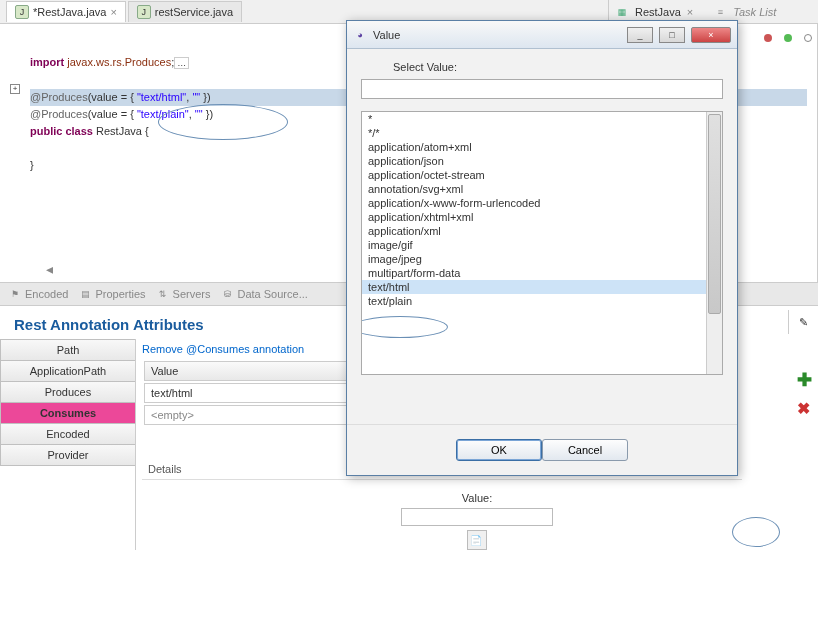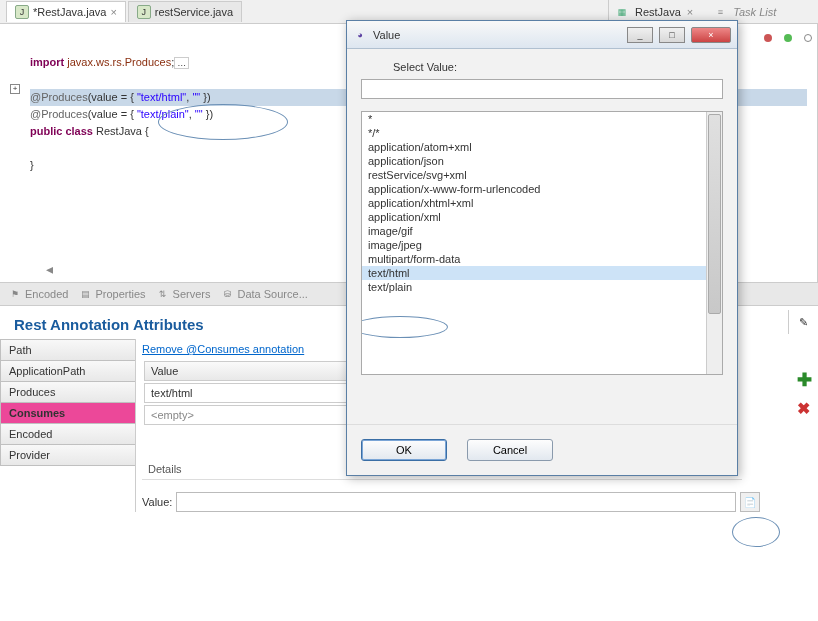--- a/index.html
+++ b/index.html
@@ -26,49 +26,49 @@
 .scroll-arrow { position:absolute; left:46px; bottom:4px; font-size:14px; color:#888; }
 .hand-ellipse { position:absolute; border:1px solid #6a8fb5; border-radius:50%; pointer-events:none; }
 
 .dock-bar { height:24px; background:#e8e8e8; border-top:1px solid #ccc; border-bottom:1px solid #ccc; display:flex; align-items:center; padding-left:8px; gap:10px; color:#888; }
 .dock-item { display:flex; align-items:center; gap:3px; cursor:pointer; }
 
 .attr-panel { padding:0; }
 .attr-title { color:#1a5c9e; font-size:15px; font-weight:600; padding:10px 14px 6px 14px; }
 .attr-body { display:flex; }
 .attr-left { width:135px; }
-.attr-left .side-tab { background:linear-gradient(#f8f8f8,#e8e8e8); border:1px solid #c0c0c0; border-right:none; padding:4px 8px; margin-bottom:-1px; cursor:pointer; }
+.attr-left .side-tab { background:linear-gradient(#f8f8f8,#e8e8e8); border:1px solid #c0c0c0; border-right:none; padding:4px 8px; margin-bottom:-1px; cursor:pointer;text-align:center; }
 .attr-left .side-tab.active { font-weight:bold; background:#ec4899; }
 .attr-right { flex:1; border-left:1px solid #ccc; padding:0; position:relative; }
-.remove-link { color:#0066cc; text-decoration:underline; padding:4px 6px; display:inline-block; cursor:pointer; }
+.remove-link { color:#0066cc; padding:4px 6px; display:inline-block; cursor:pointer; }
 .val-table { width:560px; margin-left:6px; }
 .val-table th { text-align:left; background:linear-gradient(#fafafa,#e8e8e8); border:1px solid #ccc; padding:3px 6px; font-weight:normal; }
 .val-table td { border:1px solid #ccc; padding:3px 6px; }
 .green-plus { color:#2a8a2a; font-size:18px; font-weight:bold; cursor:pointer; }
 .red-x { color:#cc3333; font-size:16px; font-weight:bold; cursor:pointer; }
 .btncol { position:absolute; right:6px; top:30px; display:flex; flex-direction:column; gap:8px; }
 .details-label { padding:36px 0 4px 6px; color:#555; border-bottom:1px solid #ddd; width:600px; margin-left:6px; }
-.value-row { display:flex; align-items:center; padding:12px 6px 0 6px; gap:4px; }
+.value-row { display:flex; align-items:center; padding:12px 6px 0 6px; gap:4px;flex-direction:column; }
 .value-input { flex:1; max-width:560px; height:20px; border:1px solid #bbb; padding:2px 4px; }
 .pick-btn { width:20px; height:20px; border:1px solid #bbb; background:#f0f0f0; font-size:10px; cursor:pointer; }
 
 .dialog { position:absolute; left:346px; top:20px; width:392px; height:456px; background:#f2f2f2; border:1px solid #5a7fa5; box-shadow:2px 2px 10px rgba(0,0,0,0.3); }
 .dlg-title { height:28px; background:linear-gradient(#f8f8f8,#dde6f0); display:flex; align-items:center; padding:0 6px; gap:6px; border-bottom:1px solid #b0c0d0; }
 .dlg-title .spacer { flex:1; }
 .winbtn { width:26px; height:16px; border:1px solid #888; background:linear-gradient(#f0f0f0,#d8d8d8); font-size:9px; display:flex; align-items:center; justify-content:center; cursor:pointer; }
 .winbtn.close { background:linear-gradient(#e88,#c44); color:#fff; width:40px; border-radius:2px; }
 .dlg-body { padding:12px 14px; }
 .dlg-body label { display:block; margin-bottom:6px;margin-left:32px; }
 .dlg-input { width:100%; height:20px; border:1px solid #aaa; padding:2px 4px; }
 .dlg-list { width:100%; height:264px; border:1px solid #aaa; background:#fff; margin-top:12px; overflow:hidden; position:relative; }
 .dlg-list .item { padding:1px 6px; cursor:pointer; }
 .dlg-list .item.sel { background:#cde3f7; }
 .vscroll { position:absolute; right:0; top:0; bottom:0; width:16px; background:#eee; border-left:1px solid #ccc; }
 .vscroll .thumb { position:absolute; left:1px; right:1px; top:2px; height:200px; background:linear-gradient(#e0e0e0,#c8c8c8); border:1px solid #aaa; border-radius:2px; }
-.dlg-buttons { display:flex; justify-content:flex-start; gap:20px; padding:14px; border-top:1px solid #ddd; position:absolute; bottom:0; left:0; right:0; background:#f2f2f2; }
+.dlg-buttons { display:flex; justify-content:center; gap:0; padding:14px; border-top:1px solid #ddd; position:absolute; bottom:0; left:0; right:0; background:#f2f2f2; }
 .pushbtn { width:86px; height:22px; border:1px solid #8a9aac; background:linear-gradient(#fdfdfd,#e2e8ef); border-radius:3px; cursor:pointer; }
 .pushbtn.default { border-color:#3a6ea5; box-shadow:0 0 0 1px #7aa5d6 inset; }
 
 .outline-dots { position:absolute; top:34px; right:6px; display:flex; gap:12px; }
 .dot { width:8px; height:8px; border-radius:50%; }
 
 .pencil-box { position:absolute; right:0; top:310px; width:30px; height:24px; border-left:1px solid #ccc; display:flex; align-items:center; justify-content:center; }
 </style>
 </head>
 <body>
@@ -192,21 +192,22 @@
   </div>
   <div class="dlg-body">
     <label>Select Value:</label>
     <input class="dlg-input" style="">
     <div class="dlg-list">
       <div id="opt-container">
           <div class="item">*</div>
           <div class="item">*/*</div>
           <div class="item">application/atom+xml</div>
           <div class="item">application/json</div>
-          <div class="item">restService/svg+xml</div>
+          <div class="item">application/octet-stream</div>
+          <div class="item">annotation/svg+xml</div>
           <div class="item">application/x-www-form-urlencoded</div>
           <div class="item">application/xhtml+xml</div>
           <div class="item">application/xml</div>
           <div class="item">image/gif</div>
           <div class="item">image/jpeg</div>
           <div class="item">multipart/form-data</div>
           <div class="item sel">text/html</div>
           <div class="item">text/plain</div>
         </div>
       <div class="vscroll">

